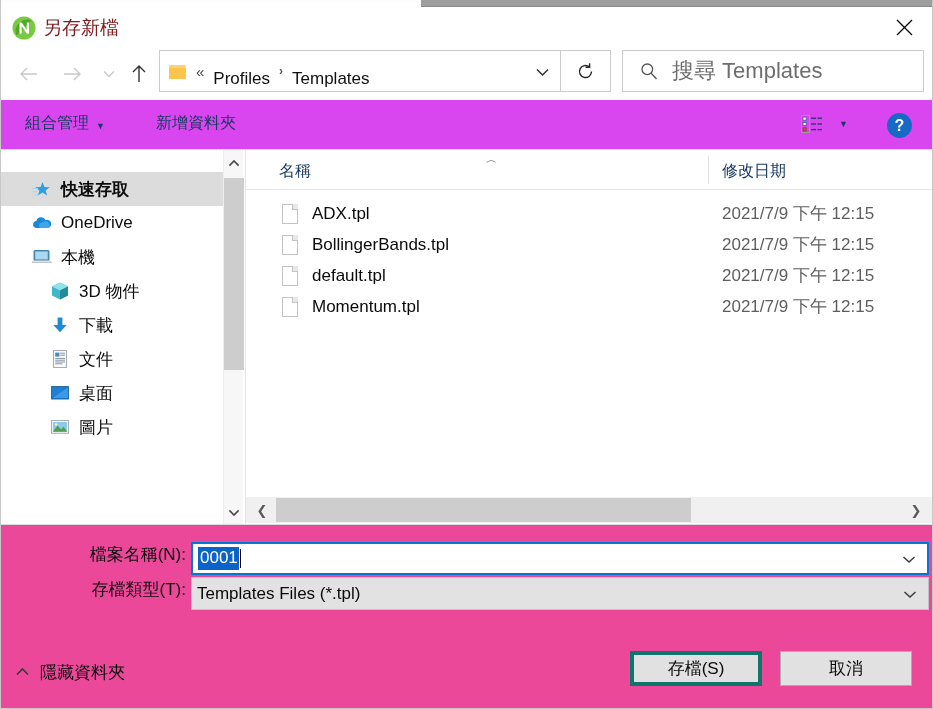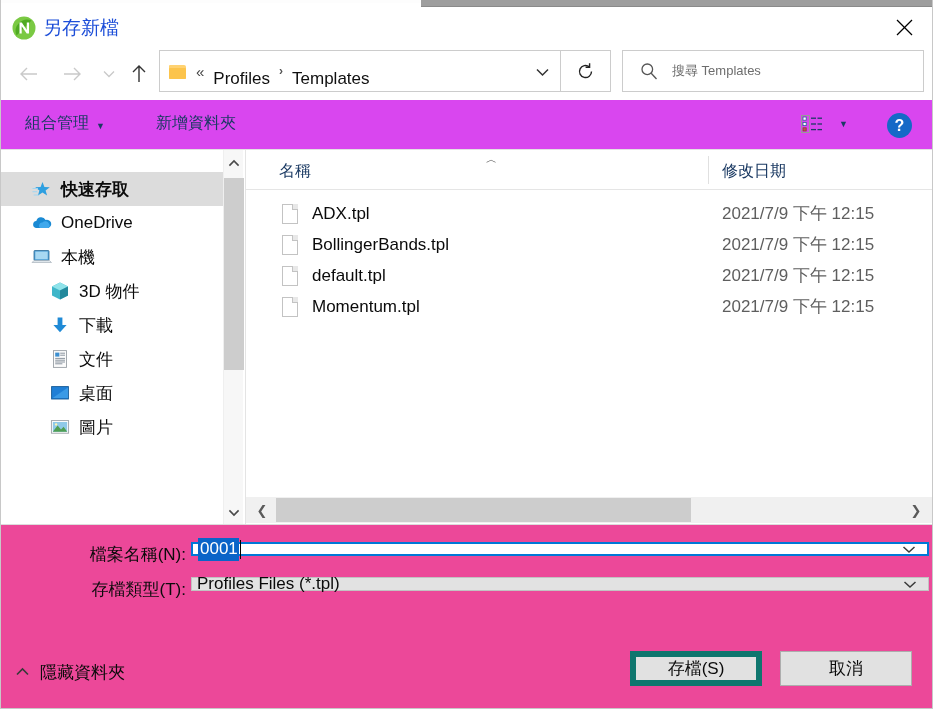--- a/index.html
+++ b/index.html
@@ -33,21 +33,21 @@
   .titlebar {
     position: absolute; top: 7px; left: 0; right: 0; height: 41px;
     background: #ffffff;
   }
   .title-icon {
     position: absolute; left: 10px; top: 8px;
     width: 26px; height: 26px;
   }
   .title-text {
     position: absolute; left: 42px; top: 8px;
-    font-size: 19px; color: #1d4ed8; line-height: 26px;
+    font-size: 19px; color: #7f1d1d; line-height: 26px;
     white-space: nowrap;
   }
   .close-btn {
     position: absolute; right: 0; top: 0;
     width: 56px; height: 41px;
     display: flex; align-items: center; justify-content: center;
     cursor: default;
   }
   .close-btn svg { display: block; }
 
@@ -105,21 +105,21 @@
     font-size: 18px; color: #222;
   }
   .searchbox {
     position: absolute; left: 621px; top: 2px;
     width: 302px; height: 42px;
     border: 1px solid #cccccc;
     background: #ffffff;
     display: flex; align-items: center;
   }
   .search-icon { margin-left: 17px; width: 18px; height: 18px; }
-  .search-ph { margin-left: 14px; font-size: 13px; color: #6d6d6d; }
+  .search-ph { margin-left: 14px; font-size: 22px; color: #6d6d6d; }
 
   
   .toolbar {
     position: absolute; top: 100px; left: 0; right: 0; height: 50px;
     background: #d946ef;
     border-bottom: 1px solid #e2e2e2;
   }
   .tb-item {
     position: absolute; top: 13px;
     font-size: 16px; color: #1b3a63; white-space: nowrap;
@@ -261,21 +261,21 @@
     background: #ec4899;
   }
   .lbl {
     position: absolute; font-size: 17px; color: #0b0b0b;
     text-align: right; white-space: nowrap;
   }
   .lbl-name { left: 40px; top: 18px; width: 145px; }
   .lbl-type { left: 40px; top: 53px; width: 145px; }
 
   .combo {
-    position: absolute; left: 190px; height: 14px; width: 738px;
+    position: absolute; left: 190px; height: 33px; width: 738px;
     border: 1px solid #a0a0a0; background: #ffffff;
     display: flex; align-items: center;
   }
   .combo.focused { border: 2px solid #0078d7; }
   .combo-name { top: 17px; }
   .combo-type { top: 52px; background: #e2e2e2; border: 1px solid #c2c2c2; }
   .combo-val {
     margin-left: 5px; font-size: 17px; color: #0a0a0a; white-space: nowrap;
   }
   .combo-val.selected {
@@ -295,21 +295,21 @@
     font-size: 17px; color: #0b0b0b; white-space: nowrap;
   }
   .hf-caret { font-size: 13px; color: #3a3a3a; }
 
   .btn {
     position: absolute; top: 126px; height: 35px; width: 132px;
     background: #e1e1e1; border: 1px solid #adadad;
     display: flex; align-items: center; justify-content: center;
     font-size: 17px; color: #0a0a0a;
   }
-  .btn-save { left: 629px; border: 6px solid #0f766e; }
+  .btn-save { left: 629px; border: 4px solid #0f766e; }
   .btn-cancel { left: 779px; }
 </style>
 </head>
 <body>
 
 <div id="dialog">
 
   <div class="bg-strip-2"></div>
   <div class="bg-strip"></div>
 
@@ -595,21 +595,21 @@
       <span class="caret-bar"></span>
       <span class="combo-arrow">
         <svg width="14" height="9" viewBox="0 0 14 9">
             <path d="M1.5 2 L7 7 L12.5 2" fill="none" stroke="#3a3a3a" stroke-width="1.5"></path>
           </svg>
       </span>
     </div>
 
     <span class="lbl lbl-type">存檔類型(T):</span>
     <div class="combo combo-type">
-      <span class="combo-val">Profiles Files (*.tpl)</span>
+      <span class="combo-val">Templates Files (*.tpl)</span>
       <span class="combo-arrow">
         <svg width="14" height="9" viewBox="0 0 14 9">
             <path d="M1.5 2 L7 7 L12.5 2" fill="none" stroke="#3a3a3a" stroke-width="1.5"></path>
           </svg>
       </span>
     </div>
 
     <div class="hide-folders">
       <span class="hf-caret">
         <svg width="15" height="10" viewBox="0 0 15 10">

